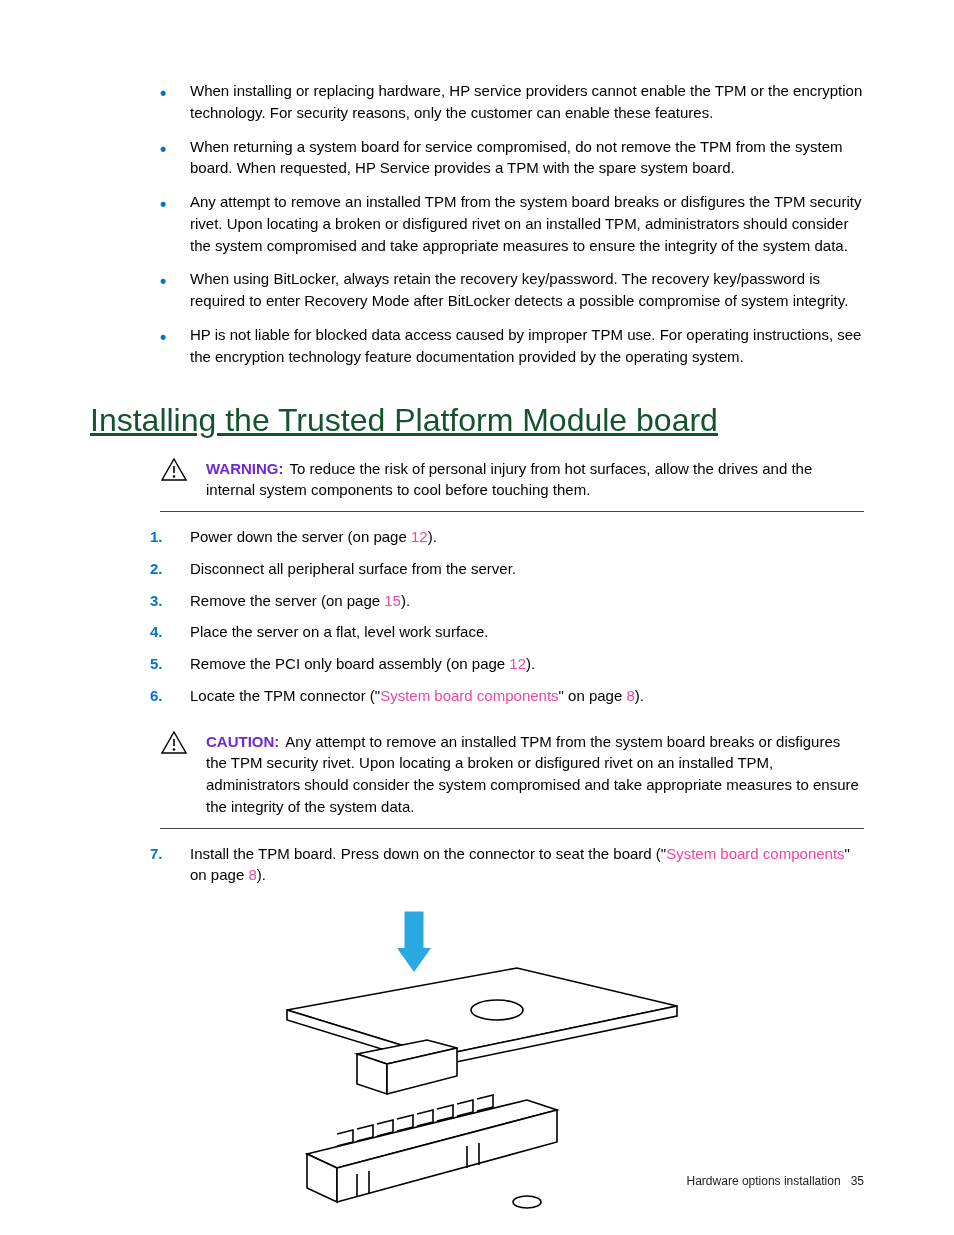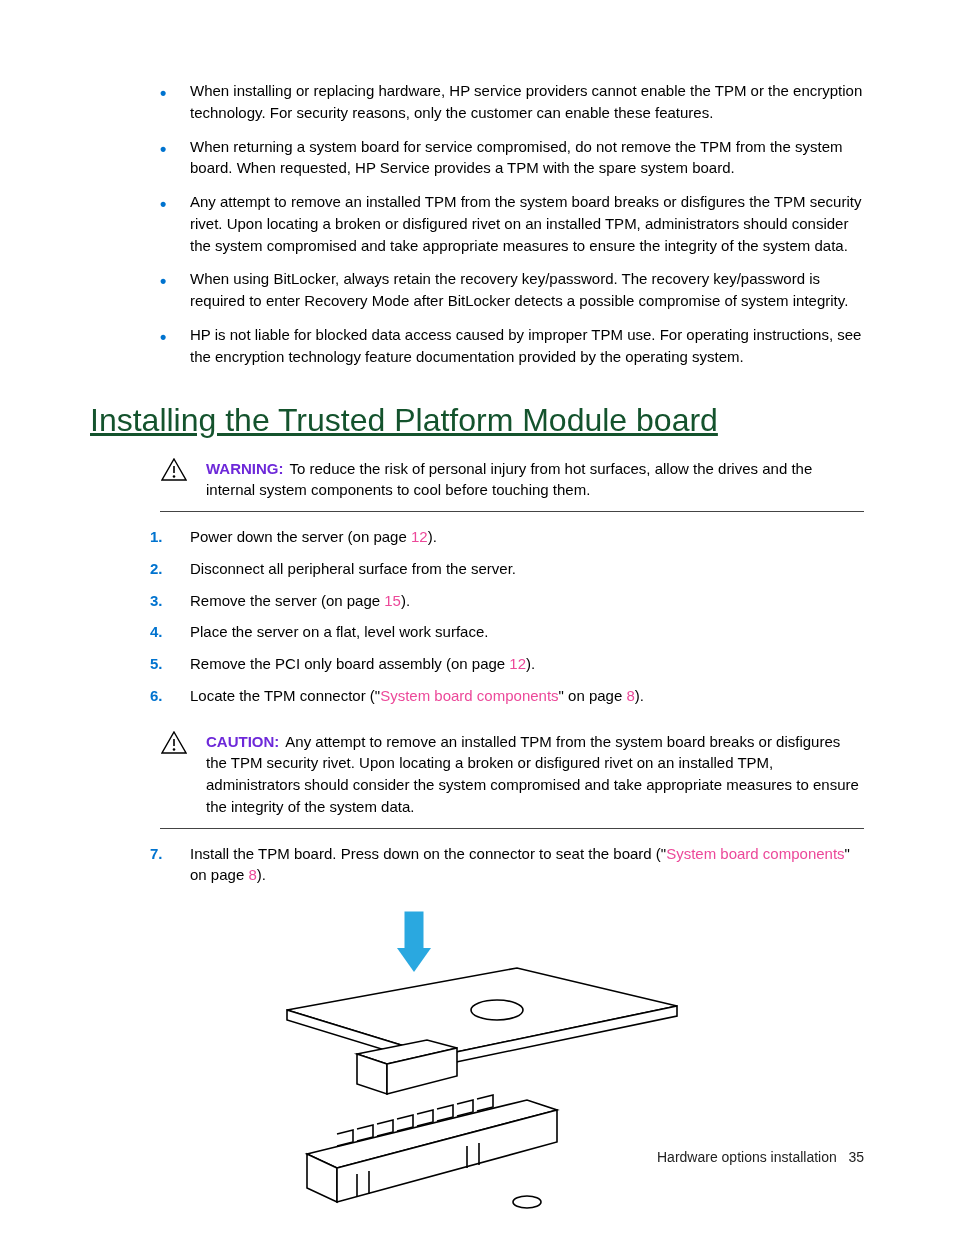--- a/index.html
+++ b/index.html
@@ -90,23 +90,23 @@
     display: flex;
     justify-content: center;
     margin: 20px 0 30px 0;
   }
   .figure svg {
     width: 440px;
     height: 310px;
   }
   .footer {
     position: absolute;
-    bottom: 68px;
+    bottom: 45px;
     right: 90px;
-    font-size: 14px;
+    font-size: 12px;
     color: #222;
   }
 </style>
 </head>
 <body>
 
 <ul class="top-list">
   <li><span>When installing or replacing hardware, HP service providers cannot enable the TPM or the encryption technology. For security reasons, only the customer can enable these features.</span></li>
   <li><span>When returning a system board for service compromised, do not remove the TPM from the system board. When requested, HP Service provides a TPM with the spare system board.</span></li>
   <li><span>Any attempt to remove an installed TPM from the system board breaks or disfigures the TPM security rivet. Upon locating a broken or disfigured rivet on an installed TPM, administrators should consider the system compromised and take appropriate measures to ensure the integrity of the system data.</span></li>

